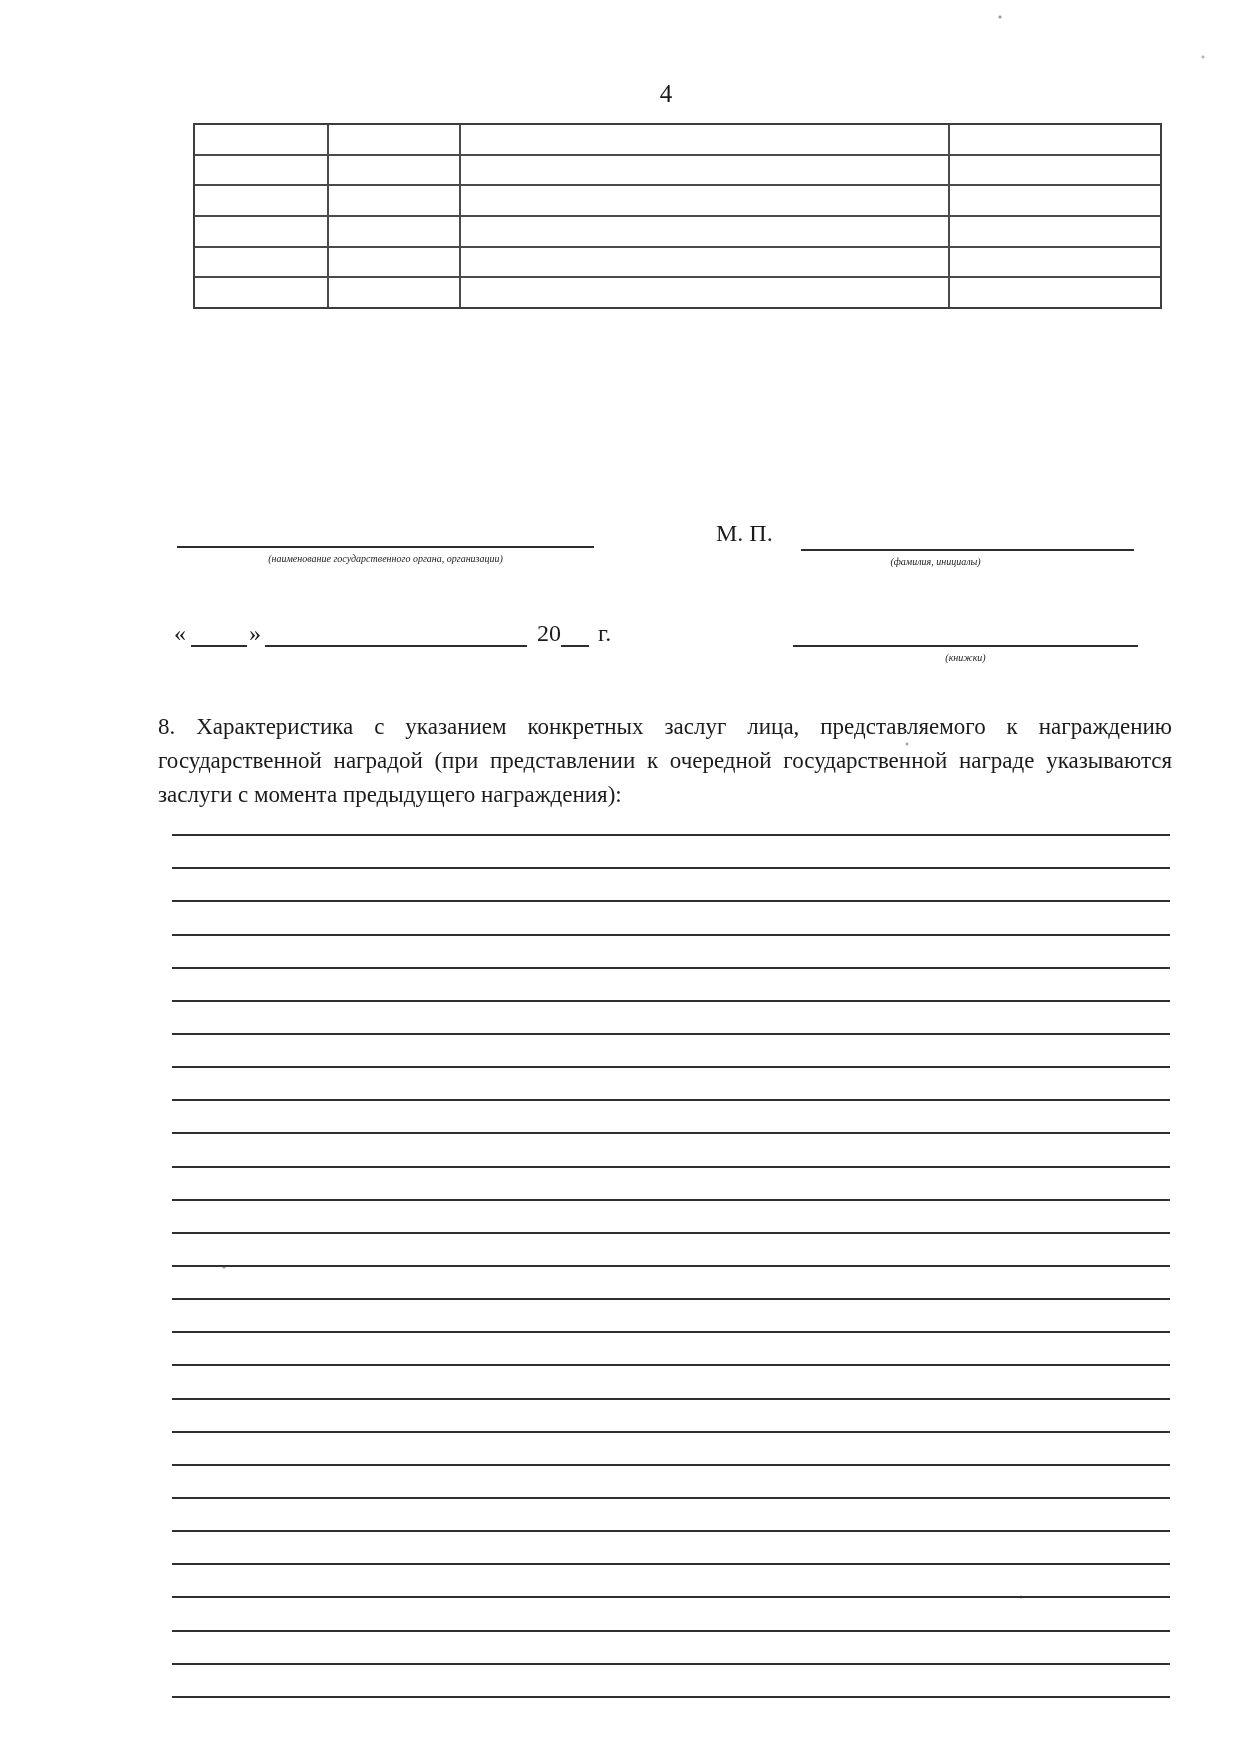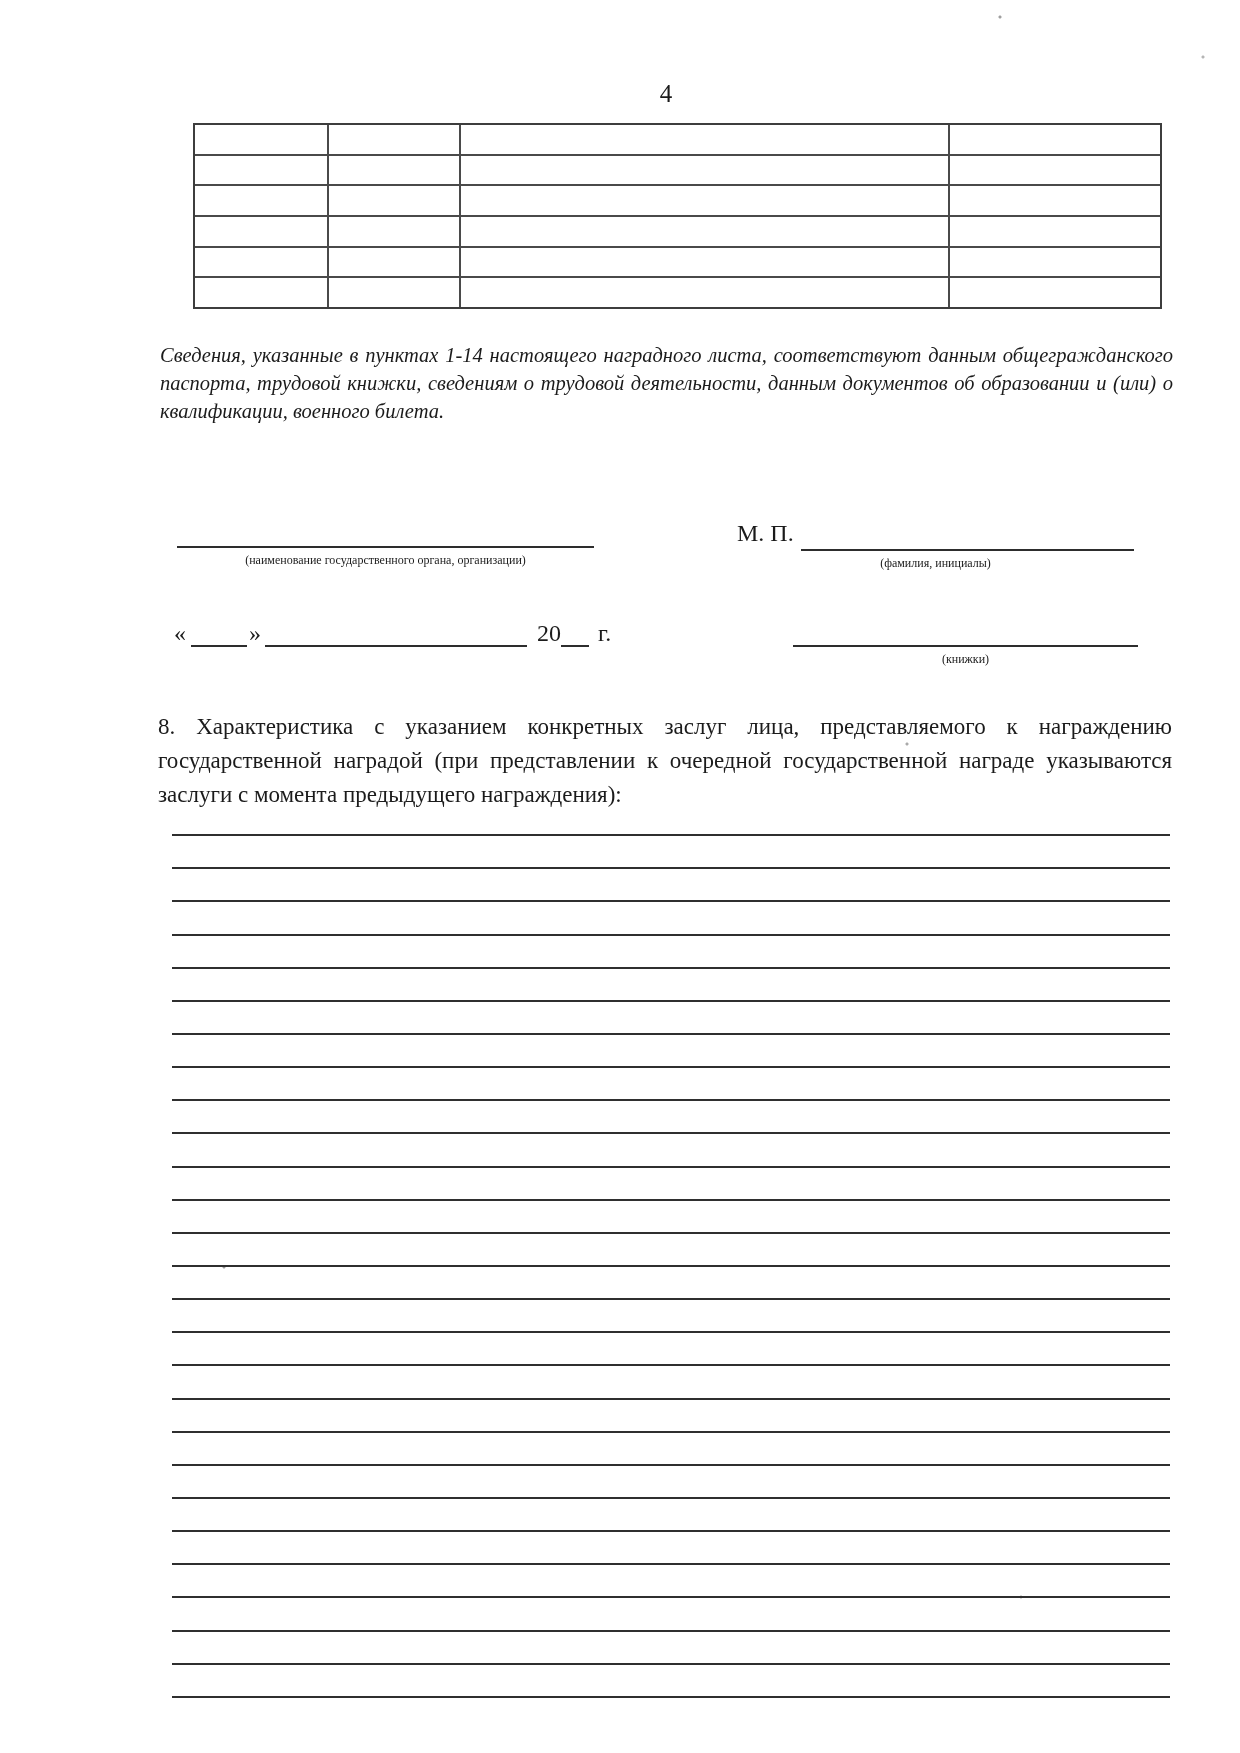--- a/index.html
+++ b/index.html
@@ -36,26 +36,26 @@
 
   .cert-note{
     left:160px;top:341px;width:1013px;
     font-style:italic;font-size:20.5px;line-height:28px;
     text-align:justify;
   }
 
   .hr-title{left:161px;top:494px;font-size:24px;}
 
   .blank-line{border-bottom:2px solid #2d2d2d;height:30px;box-sizing:border-box;font-size:22px;}
-  .caption{font-size:12px;text-align:center;white-space:nowrap;}
+  .caption{font-size:10px;text-align:center;white-space:nowrap;font-style:italic;}
 
   .org-line{left:177px;top:518px;width:417px;}
   .org-caption{left:177px;top:553px;width:417px;}
 
-  .stamp{left:737px;top:520px;font-size:24px;}
+  .stamp{left:716px;top:520px;font-size:24px;}
   .name-line{left:801px;top:521px;width:333px;}
   .name-caption{left:769px;top:556px;width:333px;}
 
   .date-text{top:620px;font-size:24px;}
   .dl-open{left:174px;}
   .dl-day{left:191px;top:617px;width:56px;}
   .dl-close{left:249px;}
   .dl-month{left:265px;top:617px;width:262px;}
   .dl-century{left:537px;}
   .dl-year{left:561px;top:617px;width:28px;}
@@ -111,21 +111,20 @@
       <div class="work-cell c4"></div>
     </div>
       <div class="work-row">
       <div class="work-cell c1"></div>
       <div class="work-cell c2"></div>
       <div class="work-cell c3"></div>
       <div class="work-cell c4"></div>
     </div>
     </div>
 
-  <div class="abs cert-note">Сведения, указанные в пунктах 1-14 настоящего наградного листа, соответствуют данным общегражданского паспорта, трудовой книжки, сведениям о трудовой деятельности, данным документов об образовании и (или) о квалификации, военного билета.</div>
 
 
   <div class="abs blank-line org-line"></div>
   <div class="abs caption org-caption">(наименование государственного органа, организации)</div>
 
   <div class="abs stamp">М. П.</div>
   <div class="abs blank-line name-line"></div>
   <div class="abs caption name-caption">(фамилия, инициалы)</div>
 
   <div class="abs date-text dl-open">«</div>

